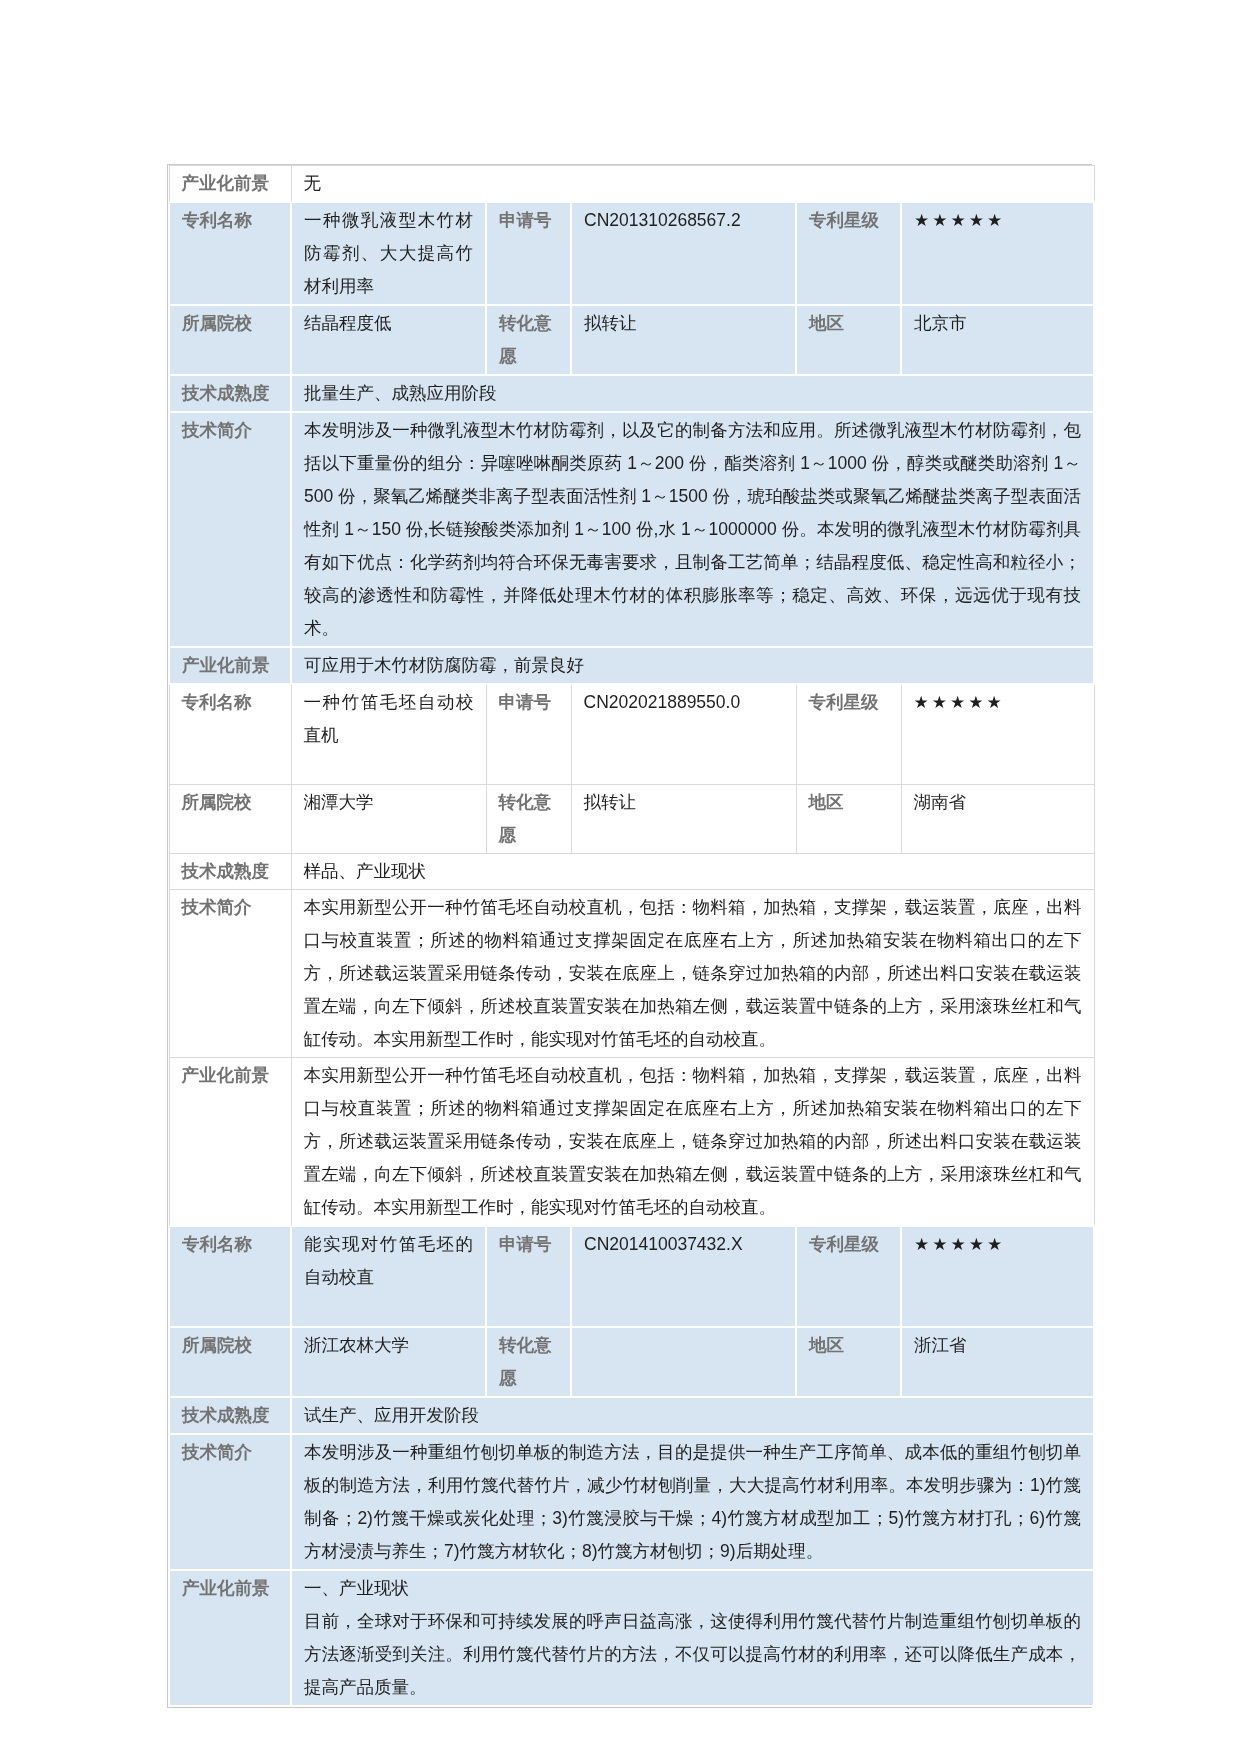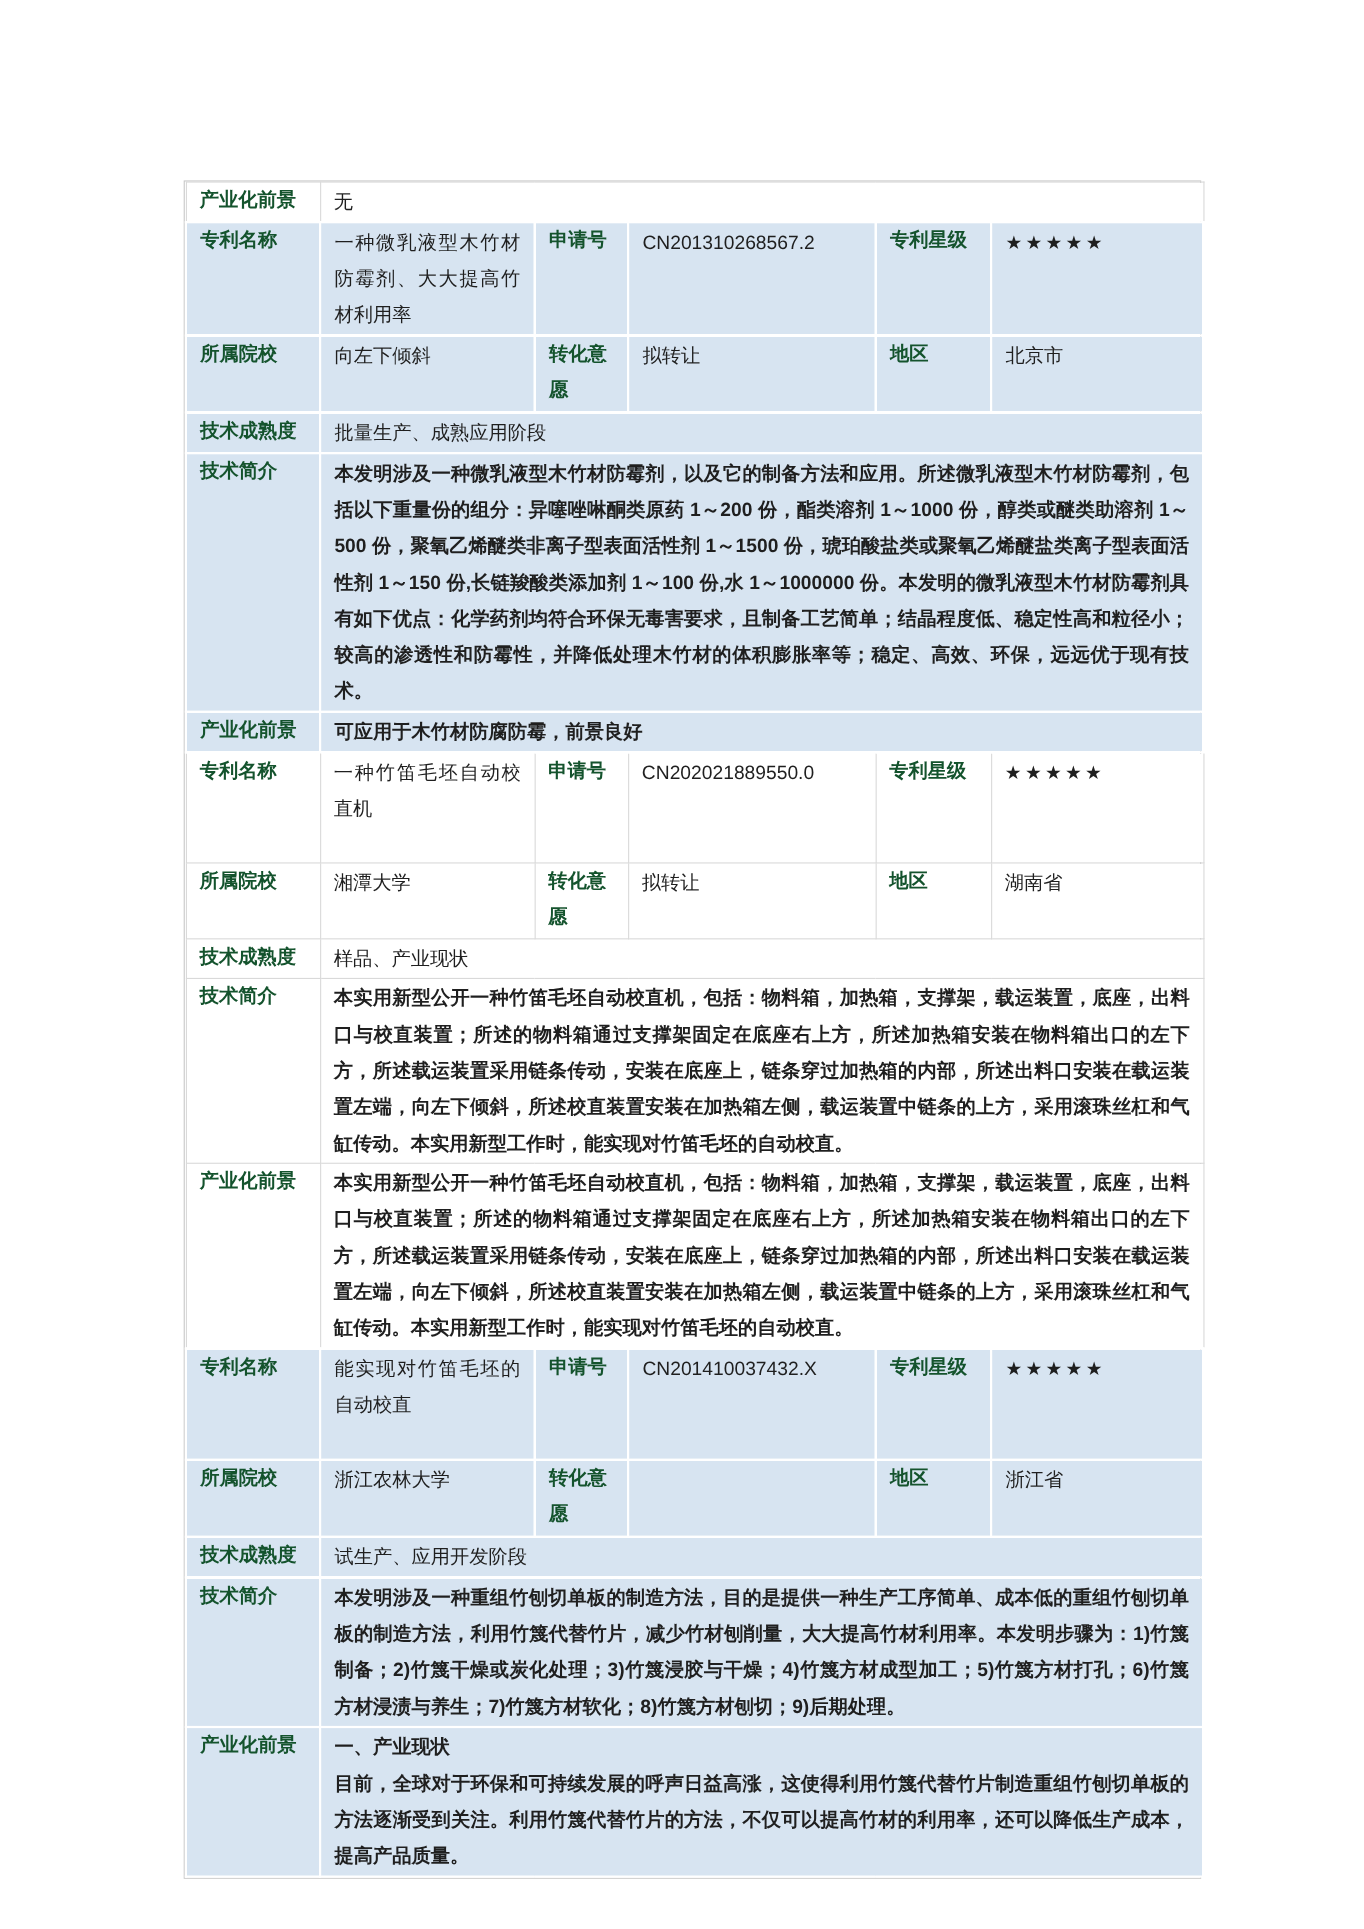--- a/index.html
+++ b/index.html
@@ -14,26 +14,26 @@
     border:1px solid #c8c8c8;box-sizing:border-box;
   }
   table.patent-table{
     width:100%;border-collapse:collapse;table-layout:fixed;
   }
   td{
     font-size:17.5px;line-height:33px;color:#1f1f1f;
     padding:1px 12px;vertical-align:top;text-align:justify;
     word-break:break-word;overflow:hidden;
   }
-  td.lbl{font-weight:bold;color:#14532d;text-align:left;font-family:Liberation Mono, monospace;}
+  td.lbl{font-weight:bold;color:#737373;text-align:left;}
   tr.shaded td{background:#d7e4f1;border:2px solid #ffffff;}
   tr.plain td{background:#ffffff;border:1px solid #d9d9d9;}
   tr.name-row td{height:97px;}
   td.stars-cell{letter-spacing:3px;text-align:left;font-size:17px;}
-  td.pre{white-space:pre-line;font-weight:bold;}
+  td.pre{white-space:pre-line;}
   td.single{text-align:left;}
 </style>
 </head>
 <body>
 
 <div class="page">
   <div class="doc-table-wrap">
     <table class="patent-table">
       <colgroup>
         <col style="width:122px">
@@ -53,21 +53,21 @@
       <tr class="shaded name-row">
         <td class="lbl">专利名称</td>
         <td>一种微乳液型木竹材防霉剂、大大提高竹材利用率</td>
         <td class="lbl">申请号</td>
         <td class="single">CN201310268567.2</td>
         <td class="lbl">专利星级</td>
         <td class="stars-cell">★★★★★</td>
       </tr>
       <tr class="shaded">
         <td class="lbl">所属院校</td>
-        <td class="single">向左下倾斜</td>
+        <td class="single">结晶程度低</td>
         <td class="lbl">转化意愿</td>
         <td class="single">拟转让</td>
         <td class="lbl">地区</td>
         <td class="single">北京市</td>
       </tr>
       <tr class="shaded">
         <td class="lbl">技术成熟度</td>
         <td colspan="5" class="single">批量生产、成熟应用阶段</td>
       </tr>
       <tr class="shaded">

